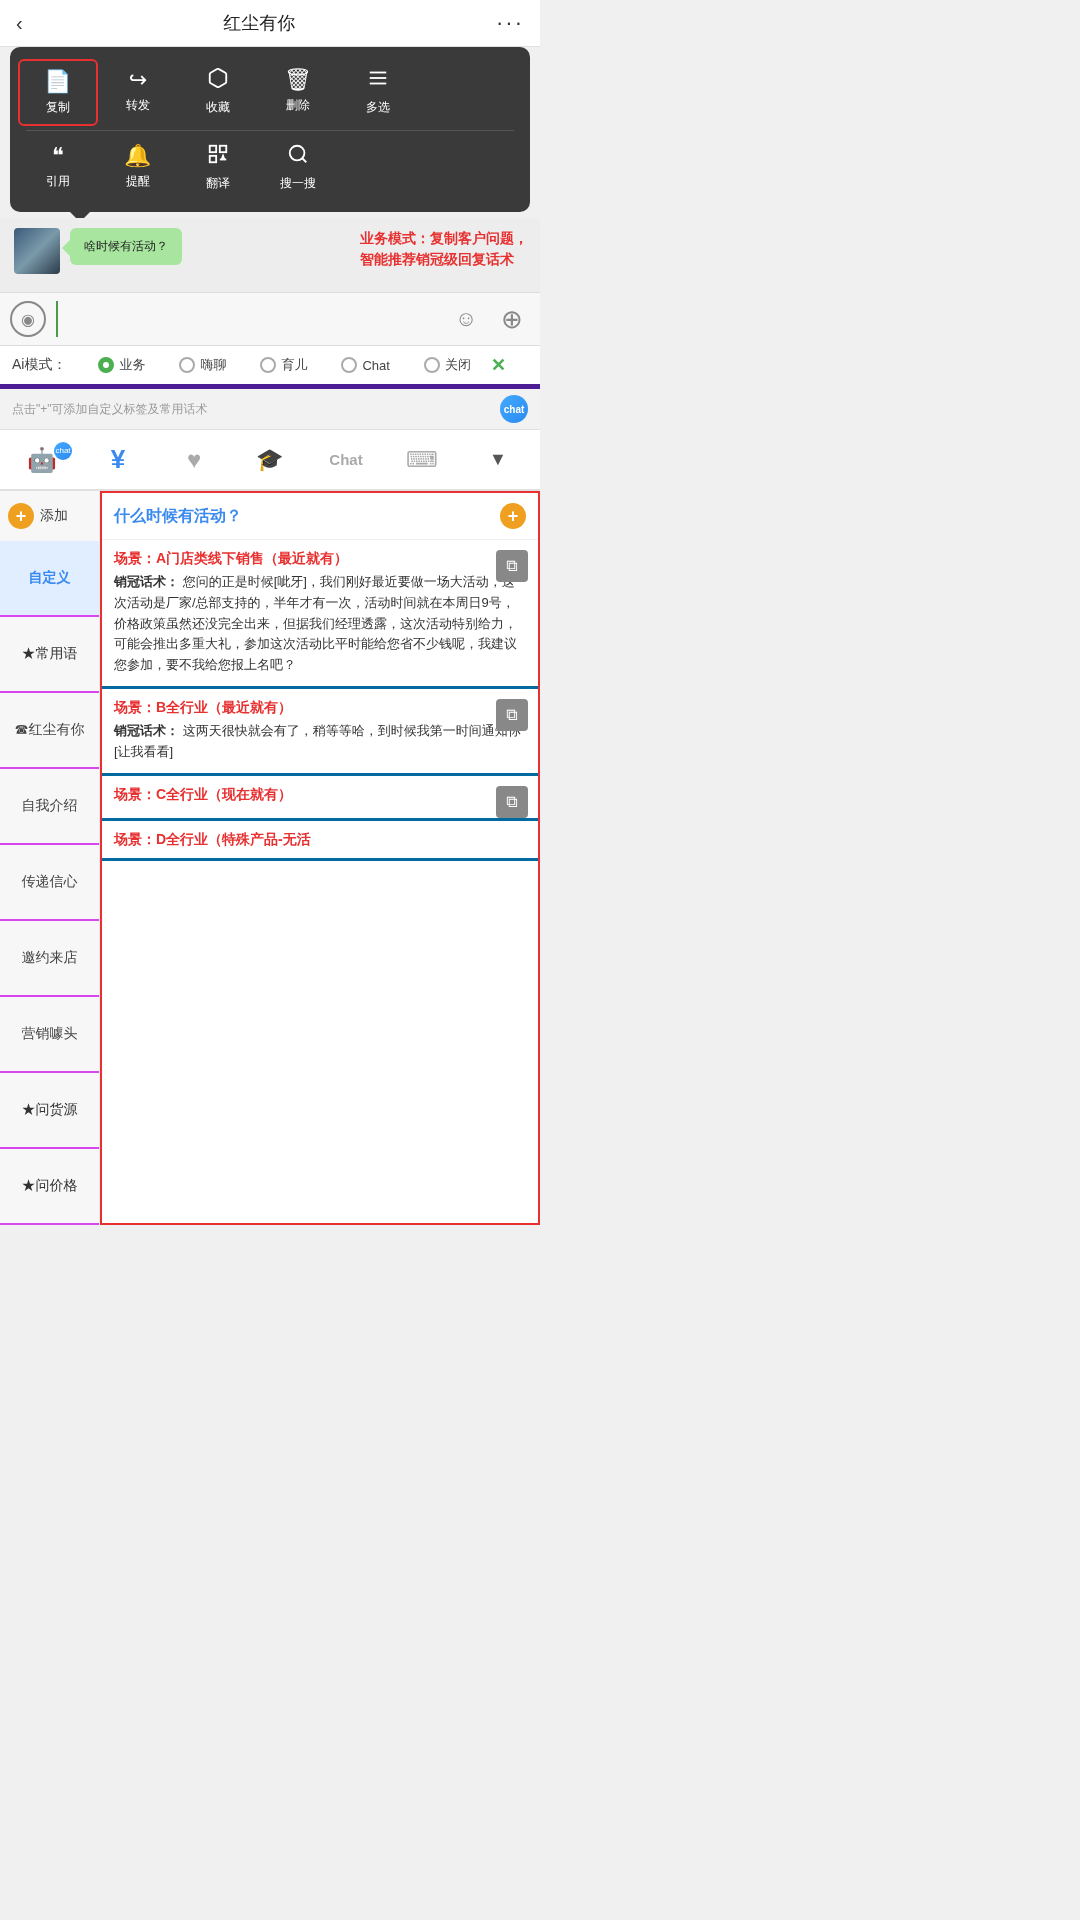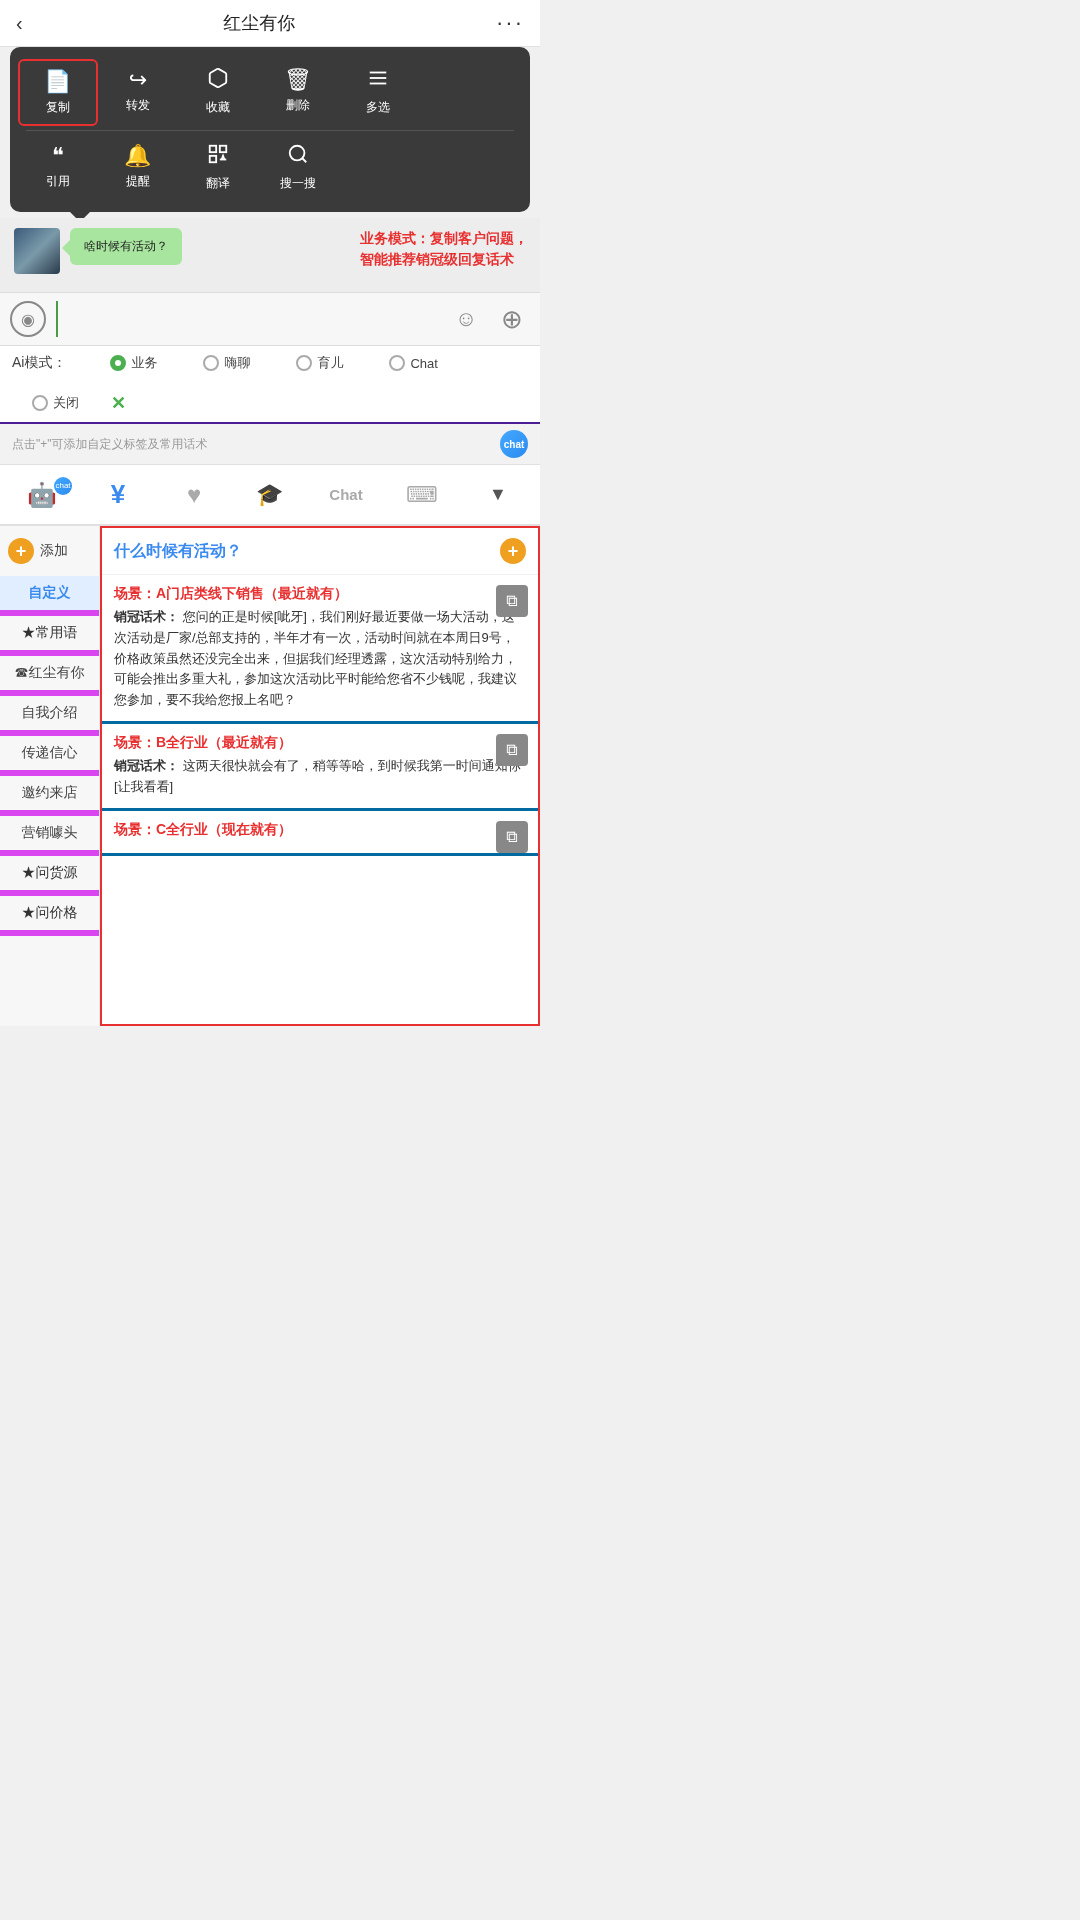--- a/index.html
+++ b/index.html
@@ -142,23 +142,23 @@
       display: flex; align-items: center; justify-content: center;
       font-size: 26px; cursor: pointer; color: #888; flex-shrink: 0;
     }
 
     
     .ai-mode-bar {
       background: #fff;
       padding: 8px 12px;
       display: flex;
       align-items: center;
-      gap: 20px;
+      gap: 8px;
       flex-wrap: wrap;
-      border-bottom: 2px solid #4c1d95;
+      border-bottom: 5px solid #4c1d95;
     }
     .ai-mode-label { font-size: 14px; color: #444; margin-right: 4px; }
     .radio-group {
       display: flex; align-items: center; gap: 2px; margin-right: 6px; padding-left: 20px;
     }
     .radio-circle {
       width: 16px; height: 16px;
       border-radius: 50%;
       border: 2px solid #aaa;
       display: flex; align-items: center; justify-content: center;
@@ -241,26 +241,26 @@
     .sidebar-add .add-circle {
       width: 26px; height: 26px;
       border-radius: 50%;
       background: #f0a020;
       color: #fff;
       display: flex; align-items: center; justify-content: center;
       font-size: 18px; font-weight: bold;
     }
     .sidebar-add-label { font-size: 14px; color: #444; }
     .sidebar-item {
-      padding: 8px 8px;
+      padding: 28px 8px;
       font-size: 14px;
       color: #444;
       cursor: pointer;
       text-align: center;
-      border-bottom: 6px solid #d946ef;
+      border-bottom: 2px solid #d946ef;
     }
     .sidebar-item.active {
       background: #e0eeff;
       color: #3a8af0;
       font-weight: 600;
     }
     .sidebar-item.star { color: #333; }
 
     
     .right-panel {
@@ -568,17 +568,20 @@
         </div>
       </div>
 
       <div class="scenario-card">
         <div class="scenario-label">场景：C全行业（现在就有）</div>
         <div class="copy-btn">
           <span class="copy-btn-icon">⧉</span>
         </div>
       </div>
 
+      <div class="scenario-card" style="overflow:hidden;max-height:40px;">
+        <div class="scenario-label">场景：D全行业（特殊产品-无活</div>
+      </div>
 
     </div>
   </div>
 
 </div>
 
 </body></html>

